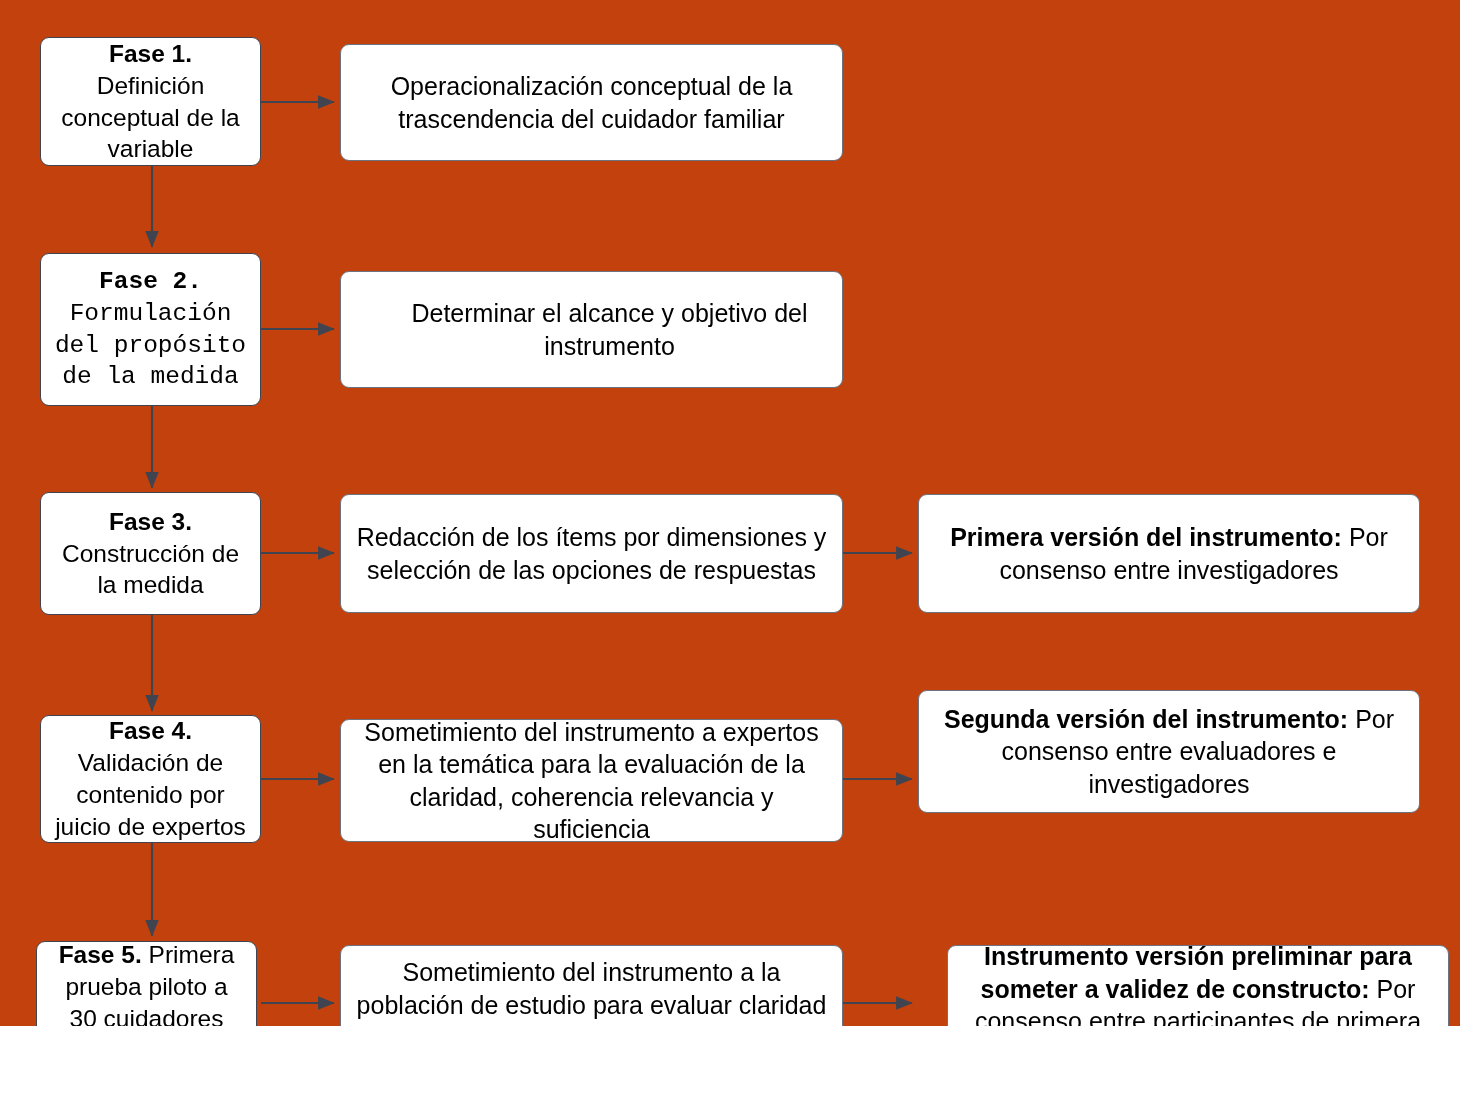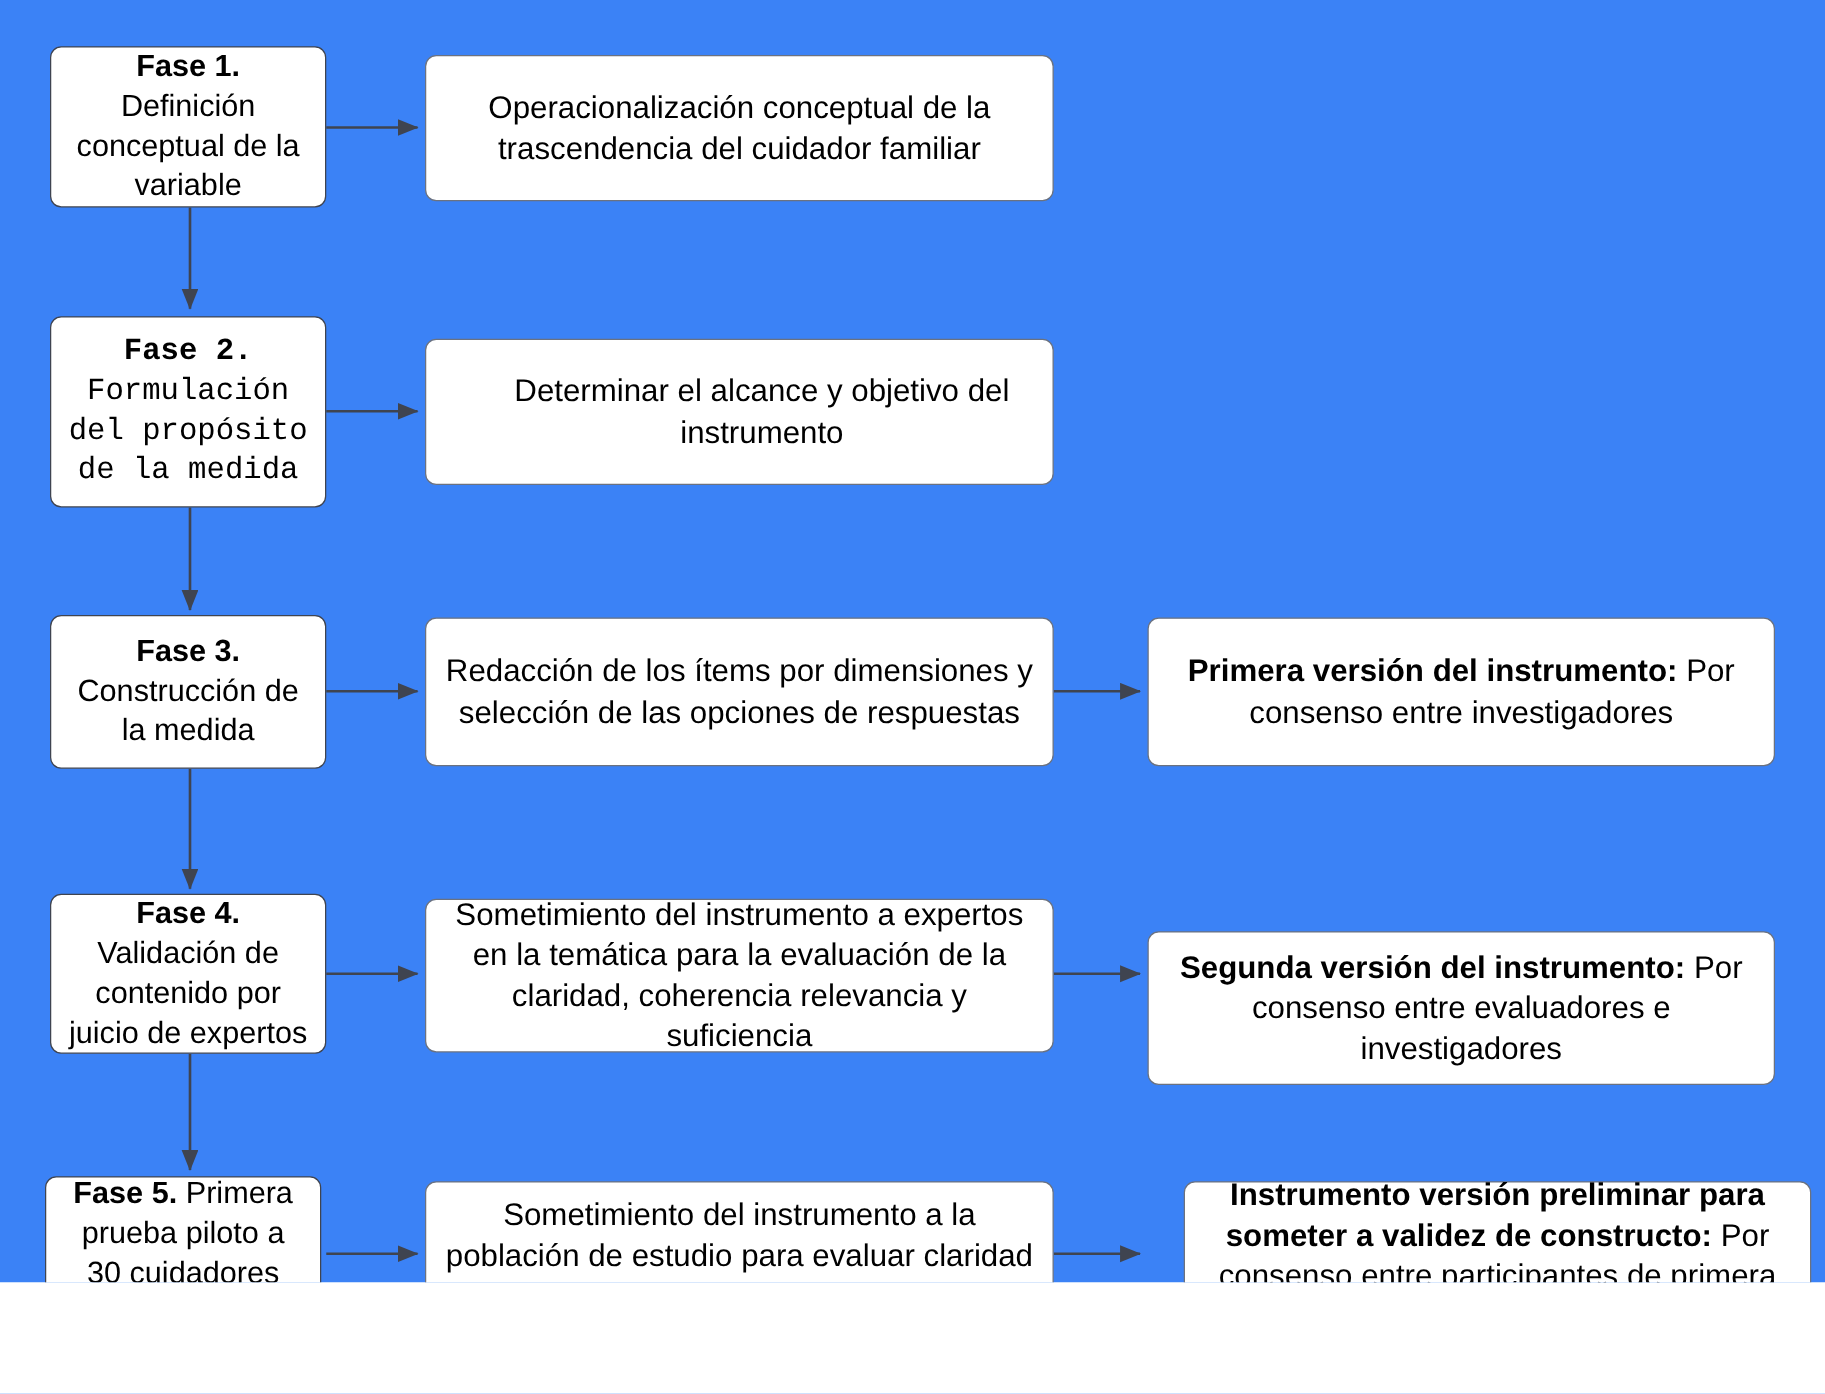--- a/index.html
+++ b/index.html
@@ -8,21 +8,21 @@
     background: #ffffff;
   }
   body {
     font-family: "Liberation Sans", sans-serif;
     color: #000000;
   }
   #canvas {
     position: relative;
     width: 1460px;
     height: 1026px;
-    background: #3b82f6;
+    background: #c2410c;
     overflow: hidden;
   }
   #edges {
     position: absolute;
     left: 0;
     top: 0;
     width: 1460px;
     height: 1115px;
     pointer-events: none;
   }
@@ -123,21 +123,21 @@
   </div>
 
   <div class="node" style="left:918px; top:494px; width:502px; height:119px;">
     <span class="txt"><b>Primera versión del instrumento:</b> <span>Por consenso entre investigadores</span></span>
   </div>
 
   <div class="node" style="left:340px; top:945px; width:503px; height:120px;">
     <span class="txt">Sometimiento del instrumento a la población de estudio para evaluar claridad y confiabilidad previa.</span>
   </div>
 
-  <div class="node" style="left:918px; top:745px; width:502px; height:123px;">
+  <div class="node" style="left:918px; top:690px; width:502px; height:123px;">
     <span class="txt"><b>Segunda versión del instrumento:</b> <span>Por consenso entre evaluadores e investigadores</span></span>
   </div>
 
   <div class="node" style="left:918px; top:945px; width:502px; height:120px;margin-left:29px;">
     <span class="txt"><b>Instrumento versión preliminar para someter a validez de constructo:</b> <span>Por consenso entre participantes de primera prueba piloto e investigadores</span></span>
   </div>
 
 </div>
 
 </body></html>

